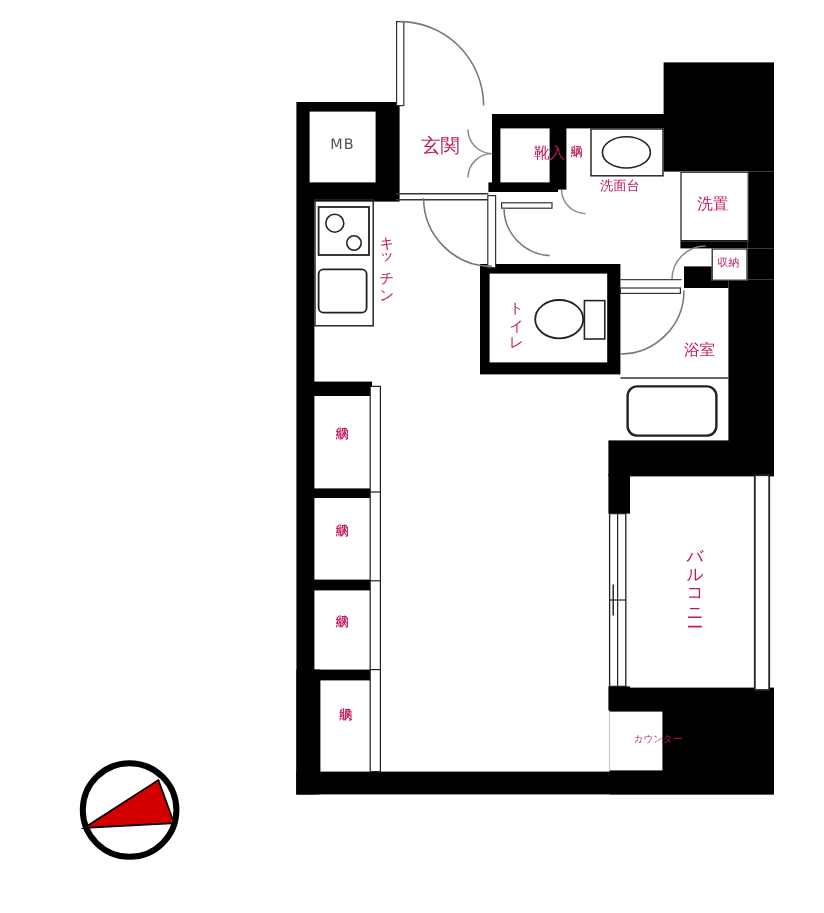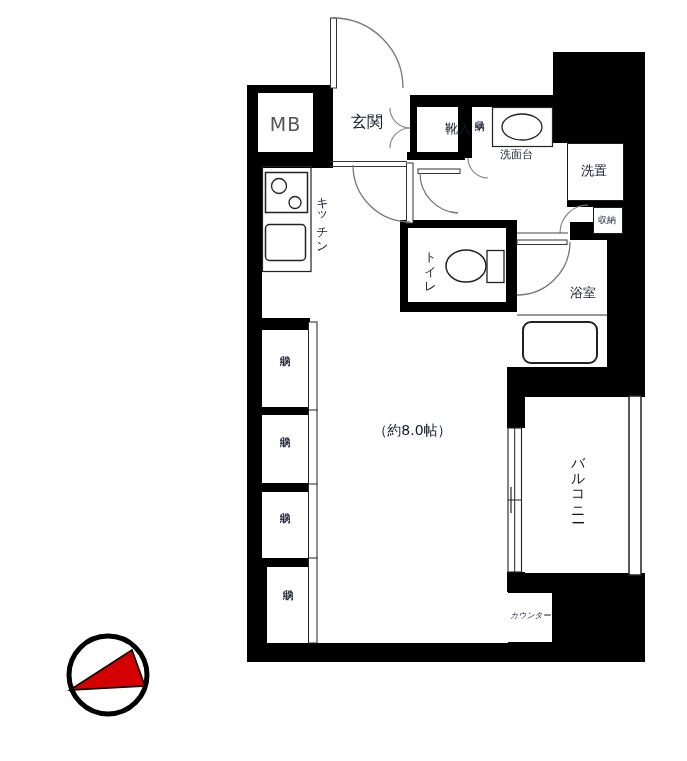--- a/index.html
+++ b/index.html
@@ -1,21 +1,21 @@
 <!DOCTYPE html>
 <html><head>
 <meta charset="utf-8">
 <style>
   html,body{margin:0;padding:0;background:#ffffff;}
   #canvas{position:relative;width:687px;height:761px;background:#ffffff;overflow:hidden;
           font-family:"DejaVu Sans","Liberation Sans",sans-serif;}
   .wall{position:absolute;background:#000000;}
   .roombox{position:absolute;background:#ffffff;}
   .bordered{border:1px solid #1a1a1a;box-sizing:border-box;}
-  .lbl{position:absolute;color:#0f172a;line-height:1.12;white-space:nowrap;}
+  .lbl{position:absolute;color:#be185d;line-height:1.12;white-space:nowrap;}
   .lbl.v{writing-mode:vertical-rl;text-orientation:upright;letter-spacing:1px;}
   .lbl.c{text-align:center;}
   svg{position:absolute;left:0;top:0;}
 </style>
 </head>
 <body>
 
 <div id="canvas">
 
   <div class="wall" style="left:247px;top:85px;width:15px;height:577px;"></div>
@@ -97,31 +97,30 @@
     <line x1="514.7" y1="428" x2="514.7" y2="572" stroke="#222" stroke-width="1"></line>
     <line x1="508" y1="500" x2="521.5" y2="500" stroke="#222" stroke-width="1"></line>
     <line x1="511" y1="487" x2="511" y2="513" stroke="#222" stroke-width="1.2"></line>
 
     <rect x="629" y="396" width="12" height="179" fill="#ffffff" stroke="#222" stroke-width="1.5"></rect>
 
     <circle cx="108" cy="675" r="39" fill="#ffffff" stroke="#000" stroke-width="5"></circle>
     <polygon points="70,690 132,650 145,686" fill="#d40000" stroke="#000" stroke-width="1.5"></polygon>
   </svg>
 
-  <div class="lbl c" style="left:258px;top:114px;width:55px;font-size:19px;color:#555;letter-spacing:1px;">MB</div>
+  <div class="lbl c" style="left:258px;top:114px;width:55px;font-size:12px;color:#555;letter-spacing:1px;">MB</div>
   <div class="lbl" style="left:351px;top:113px;font-size:16px;">玄関</div>
   <div class="lbl" style="left:421px;top:122px;font-size:13px;margin-left:24px;">靴入</div>
   <div class="lbl v" style="left:474px;top:112px;font-size:10px;">収納</div>
   <div class="lbl" style="left:500px;top:149px;font-size:11px;">洗面台</div>
   <div class="lbl" style="left:581px;top:164px;font-size:13px;">洗置</div>
   <div class="lbl" style="left:598px;top:215px;font-size:9px;">収納</div>
   <div class="lbl v" style="left:315px;top:189px;font-size:12px;">キッチン</div>
   <div class="lbl v" style="left:423px;top:243px;font-size:12px;">トイレ</div>
   <div class="lbl" style="left:570px;top:286px;font-size:13px;">浴室</div>
-  <div class="lbl c" style="left:330px;top:423px;width:165px;font-size:14px;">（約8.0帖）</div>
   <div class="lbl v" style="left:570px;top:447px;font-size:14px;">バルコニー</div>
-  <div class="lbl" style="left:510px;top:612px;font-size:8px;font-style:italic;">カウンター</div>
+  <div class="lbl" style="left:528px;top:612px;font-size:8px;">カウンター</div>
   <div class="lbl v" style="left:278px;top:346px;font-size:11px;">収納</div>
   <div class="lbl v" style="left:278px;top:427px;font-size:11px;">収納</div>
   <div class="lbl v" style="left:278px;top:503px;font-size:11px;">収納</div>
   <div class="lbl v" style="left:281px;top:580px;font-size:11px;">収納</div>
 
 </div>
 
 </body></html>

